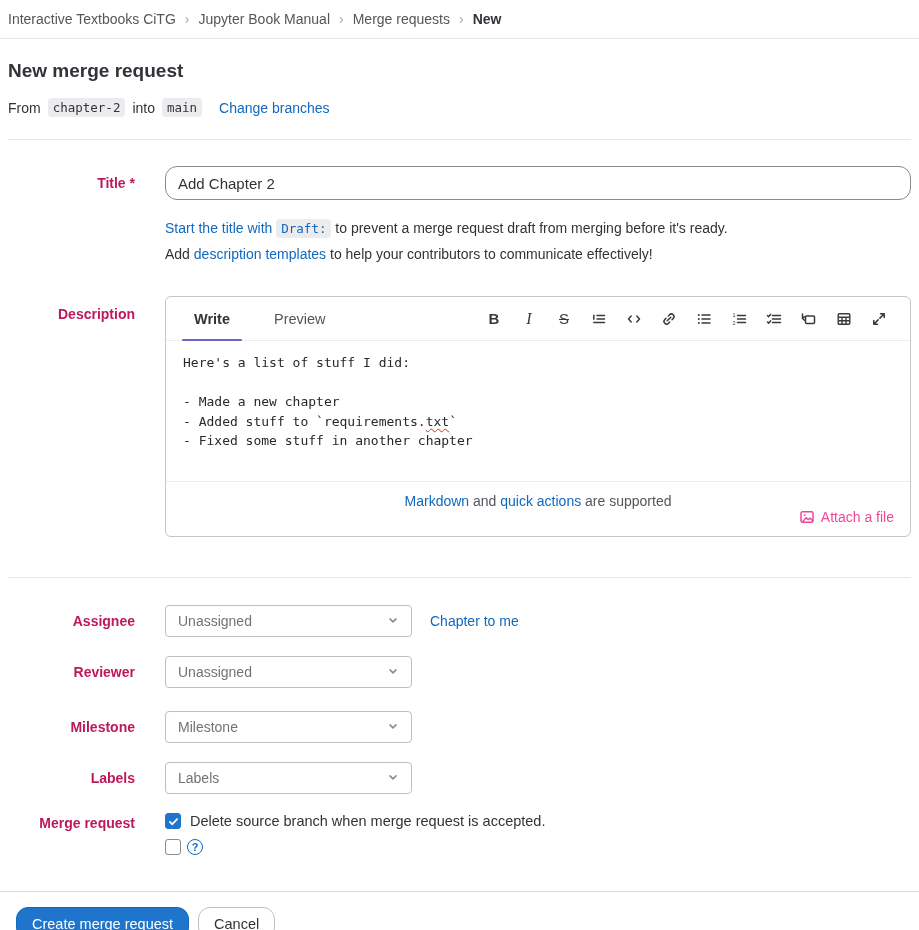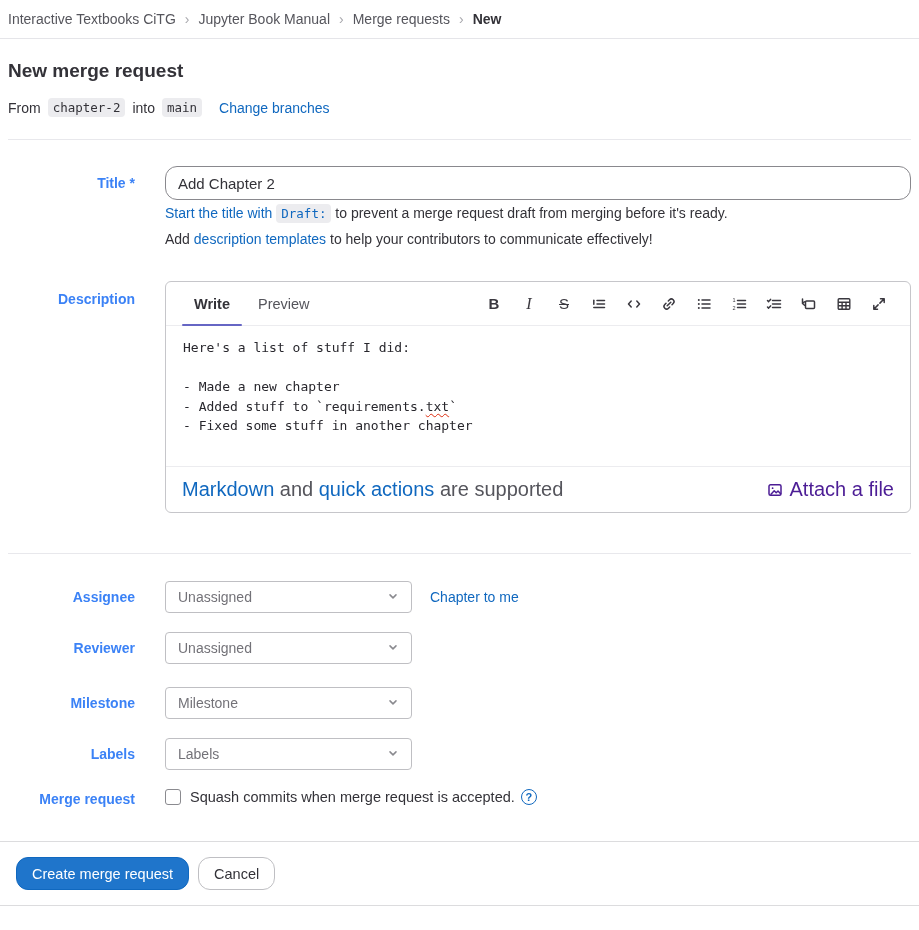--- a/index.html
+++ b/index.html
@@ -16,53 +16,53 @@
   .page-wrap { padding: 0 8px; }
   .page-title { font-size: 19px; font-weight: 700; margin-top: 21px; }
   .branch-line { margin-top: 16px; display: flex; align-items: center; gap: 7px; }
   .code-chip { font-family: "DejaVu Sans Mono", monospace; font-size: 12.5px; background: #ececef; border-radius: 4px; padding: 2px 5px; color: #333238; }
   a.link { color: #1068bf; text-decoration: none; cursor: pointer; }
   .branch-line .change-branches { margin-left: 10px; }
   hr.rule { border: none; border-top: 1px solid #e8e8ec; margin-top: 22px; }
 
   
   .form-row { display: flex; align-items: center; }
-  .col-label { flex: 0 0 127px; text-align: right; font-weight: 700; font-size: 14px; color: #3b82f6; }
+  .col-label { flex: 0 0 127px; text-align: right; font-weight: 700; font-size: 14px; color: #be185d; }
   .col-control { flex: 1; margin-left: 30px; min-width: 0; }
 
   .row-title { margin-top: 26px; }
   .title-input { width: 100%; height: 34px; border: 1px solid #89888d; border-radius: 12px; padding: 0 12px; font-size: 15px; color: #333238; font-family: "Liberation Sans", sans-serif; outline: none; }
-  .row-hint { margin-top: 4px; align-items: flex-start; }
+  .row-hint { margin-top: 19px; align-items: flex-start; }
   .row-hint2 { margin-top: 7px; }
   .hint-text { font-size: 14px; color: #333238; line-height: 19px; }
   .code-chip-blue { font-family: "DejaVu Sans Mono", monospace; font-size: 12.5px; background: #ececef; border-radius: 4px; padding: 2px 5px; color: #1068bf; }
 
   
   .row-desc { margin-top: 32px; align-items: flex-start; }
   .row-desc .col-label { padding-top: 10px; }
   .md-editor { border: 1px solid #c6c6ca; border-radius: 6px; background: #fff; }
   .md-toolbar { display: flex; align-items: stretch; height: 44px; border-bottom: 1px solid #ececef; padding: 0 16px; }
-  .md-tabs { display: flex; gap: 4px; }
+  .md-tabs { display: flex; gap: 20px; }
   .md-tab { display: flex; align-items: center; padding: 0 12px; font-size: 14.5px; color: #55555c; position: relative; cursor: pointer; }
   .md-tab.active { font-weight: 700; color: #333238; }
   .md-tab.active::after { content: ""; position: absolute; left: 0; right: 0; bottom: -1px; height: 2px; background: #6666c4; border-radius: 2px; }
   .md-icons { margin-left: auto; display: flex; align-items: center; gap: 5px; }
   .tb-btn { width: 30px; height: 30px; display: flex; align-items: center; justify-content: center; border: none; background: transparent; border-radius: 4px; cursor: pointer; color: #3a383f; }
   .tb-glyph { font-size: 15px; line-height: 1; color: #3a383f; }
   .g-bold { font-weight: 800; }
   .g-italic { font-style: italic; font-family: "Liberation Serif", serif; font-size: 16px; }
   .g-strike { text-decoration: line-through; }
   .tb-btn svg { display: block; }
 
   .md-body { padding: 14px 17px; height: 140px; font-family: "DejaVu Sans Mono", monospace; font-size: 13px; color: #28272d; cursor: text; }
   .md-line { height: 19.6px; white-space: pre; }
   .squiggle { text-decoration: underline; text-decoration-style: wavy; text-decoration-color: #dd2b0e; text-decoration-thickness: 1px; text-underline-offset: 2px; }
 
-  .md-footer { display: flex; align-items: center; border-top: 1px solid #ececef; padding: 11px 16px; font-size: 20px; color: #55555c; }
-  .attach { margin-left: auto; display: flex; align-items: center; gap: 6px; color: #4c1d95; cursor: pointer; }
+  .md-footer { display: flex; align-items: center; border-top: 1px solid #ececef; padding: 11px 16px; font-size: 14px; color: #55555c; flex-direction: column; }
+  .attach { margin-left: auto; display: flex; align-items: center; gap: 6px; color: #ec4899; cursor: pointer; }
 
   hr.rule-mid { border: none; border-top: 1px solid #e8e8ec; margin-top: 40px; }
 
   
   .fields { margin-top: 27px; }
   .field-row { margin-bottom: 19px; }
   .select-box { width: 247px; height: 32px; border: 1px solid #bfbfc3; border-radius: 4px; display: flex; align-items: center; padding: 0 12px; color: #737278; font-size: 14px; background: #fff; cursor: pointer; }
   .select-box .chev { margin-left: auto; color: #8a8a8f; }
   .control-inline { display: flex; align-items: center; }
   .assign-link { margin-left: 18px; }
@@ -289,22 +289,29 @@
                 <polyline points="4,6.5 8,10.5 12,6.5"></polyline>
               </svg></span>
         </div>
       </div>
     </div>
 
     <div class="form-row row-merge">
       <label class="col-label">Merge request</label>
       <div class="col-control">
         <div class="check-row">
+          <span class="checkbox checked">
+            <svg width="11" height="11" viewBox="0 0 16 16" fill="none" stroke="#ffffff" stroke-width="2.6" stroke-linecap="round" stroke-linejoin="round">
+                <polyline points="2.8,8.6 6.2,12 13.2,4.6"></polyline>
+              </svg>
+          </span>
+          <span class="check-label">Delete source branch when merge request is accepted.</span>
+        </div>
+        <div class="check-row">
           <span class="checkbox"></span>
-          <span class="check-label">Squash commits when merge request is accepted.</span>
           <span class="help-icon">?</span>
         </div>
       </div>
     </div>
 
   </div>
 </div>
 
 <div class="actions-bar">
   <button class="btn btn-primary">Create merge request</button>

